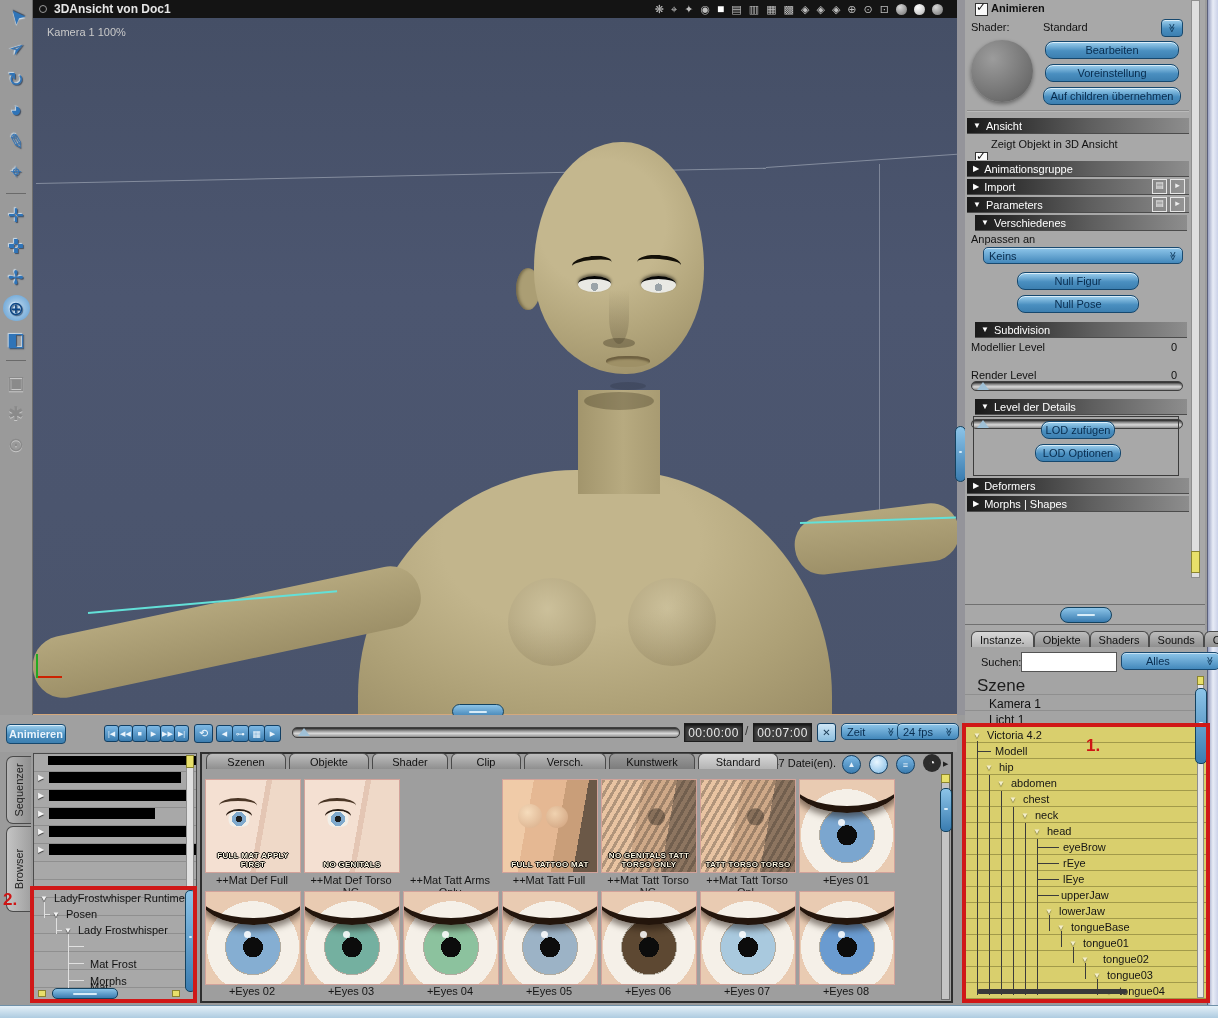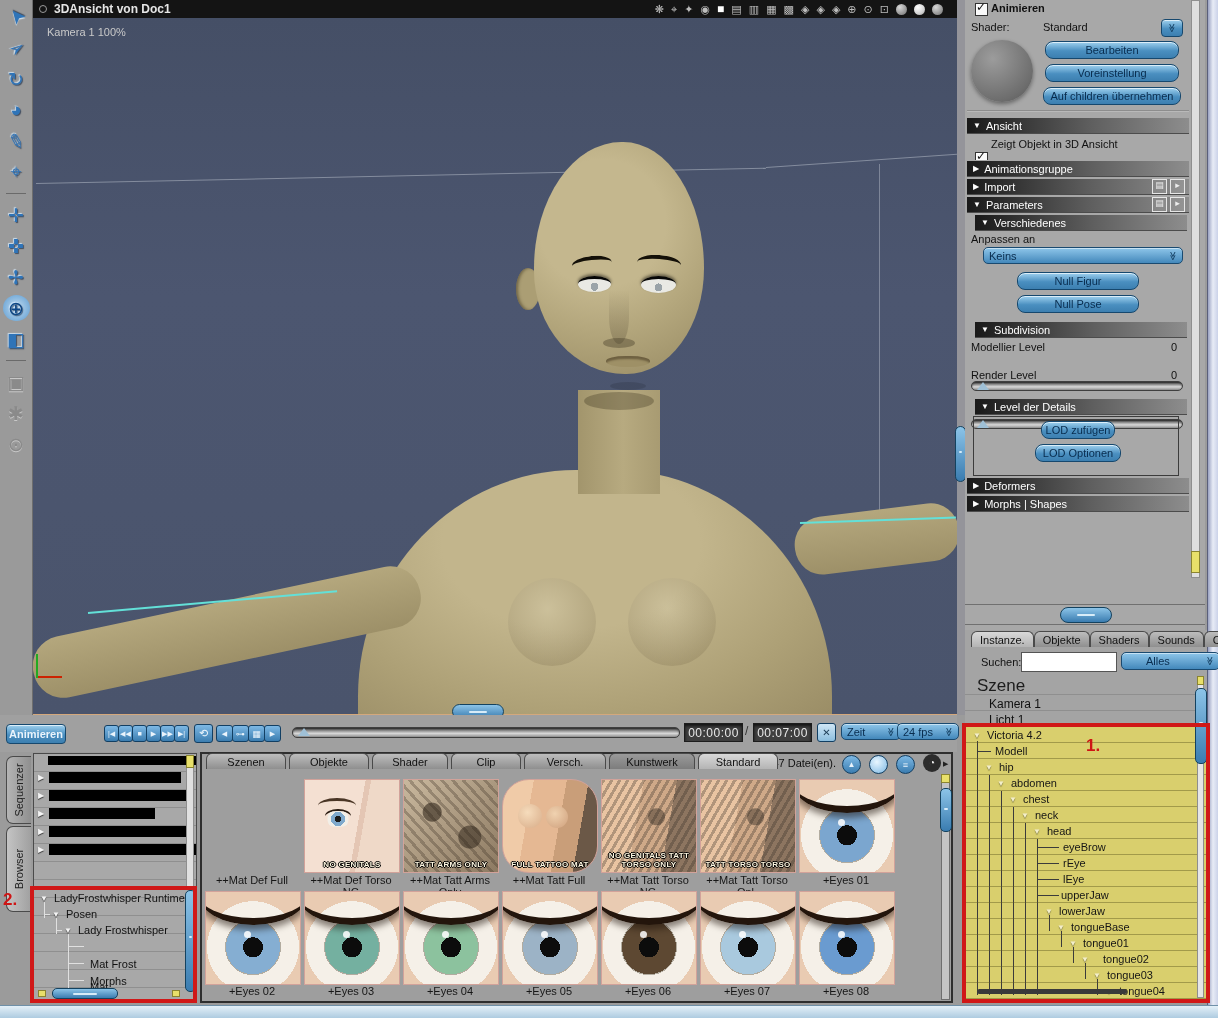--- a/index.html
+++ b/index.html
@@ -69,21 +69,21 @@
   .t-face{background:linear-gradient(100deg,#f4e0d2 0 55%,#e4c6b4 55% 60%,#efd9c8 60%);}
   .t-face::before{content:"";position:absolute;left:20%;top:34%;width:28px;height:16px;border-radius:50%;
     background:radial-gradient(circle at 50% 50%,#1b1b1b 0 3px,#7fa9cc 3px 7px,#f2efe8 7px 10px,rgba(0,0,0,0) 11px);
     box-shadow:0 -3px 0 -1px #2a1c12;}
   .t-face::after{content:"";position:absolute;left:14%;top:20%;width:38px;height:12px;border-radius:50%;border-top:3px solid #4a3626;}
   .t-tat{background:linear-gradient(135deg,#c9b89e,#8d7a62);}
   .t-tat::before{content:"";position:absolute;left:0;top:0;right:0;bottom:0;background:
     radial-gradient(circle at 30% 35%,rgba(40,30,20,.55) 0 9px,rgba(0,0,0,0) 10px),
     radial-gradient(circle at 70% 62%,rgba(40,30,20,.5) 0 11px,rgba(0,0,0,0) 12px),
     repeating-linear-gradient(48deg,rgba(60,48,36,.3) 0 3px,rgba(0,0,0,0) 3px 8px);}
-  .t-torso{background:linear-gradient(100deg,#f0cba8 0 28%,#e5b893 28% 58%,#c99e79 58% 78%,#6b5847 78%);border-radius:27px;}
+  .t-torso{background:linear-gradient(100deg,#f0cba8 0 28%,#e5b893 28% 58%,#c99e79 58% 78%,#6b5847 78%);}
   .t-torso::before{content:"";position:absolute;left:16%;top:26%;width:24px;height:24px;border-radius:50%;
     background:radial-gradient(circle at 40% 35%,#f6dcbc,#d8ac88);}
   .t-torso::after{content:"";position:absolute;left:46%;top:28%;width:22px;height:22px;border-radius:50%;
     background:radial-gradient(circle at 40% 35%,#f0d2b0,#cfa07c);}
   .t-tat2{background:linear-gradient(100deg,#e9c4a2 0 38%,#cfa988 38% 68%,#8d7560 68%);}
   .t-tat2::before{content:"";position:absolute;left:0;top:0;right:0;bottom:0;background:
     radial-gradient(circle at 58% 40%,rgba(50,42,34,.45) 0 8px,rgba(0,0,0,0) 9px),
     repeating-linear-gradient(120deg,rgba(56,48,40,.32) 0 3px,rgba(0,0,0,0) 3px 7px);}
   .t-eye{background:radial-gradient(circle at 50% 60%,#0c0c0c 0 10px,var(--iris,#7aa4cc) 10px 27px,
     #b2aca0 27px 28px,#f5f0e8 28px 46px,#e9cbb2 46px);}
@@ -487,25 +487,25 @@
   <div class="abs pbtn" style="left:842px;top:755px;width:17px;height:17px;border-radius:50%;font-size:8px;">▲</div>
   <div class="abs pbtn" style="left:869px;top:755px;width:17px;height:17px;border-radius:50%;background:radial-gradient(circle at 40% 35%,#e8f6ff,#7db8e4);"></div>
   <div class="abs pbtn" style="left:896px;top:755px;width:17px;height:17px;border-radius:50%;font-size:9px;">≡</div>
   <div class="abs" style="left:923px;top:754px;width:18px;height:18px;border-radius:50%;background:#2c2c2c;color:#eee;font-size:10px;text-align:center;line-height:17px;">◔</div>
   <div class="abs" style="left:943px;top:760px;font-size:7px;color:#222;">▶</div>
 
   <div class="abs" style="left:941px;top:774px;width:9px;height:226px;background:#c4c4c4;border:1px solid #6e6e6e;box-sizing:border-box;"></div>
   <div class="abs" style="left:941px;top:774px;width:9px;height:9px;background:#e8e06a;border:1px solid #8a8430;box-sizing:border-box;"></div>
   <div class="abs pill" style="left:940px;top:788px;width:10px;height:42px;border-radius:5px;"></div>
 
+  <div class="thumb t-face" style="left:205px;top:779px;">
+      <span class="ov">FULL MAT APPLY FIRST</span>
+    </div>
   <div class="thumb t-face" style="left:304px;top:779px;">
       <span class="ov">NO GENITALS</span>
-    </div>
-  <div class="thumb t-tat" style="left:403px;top:779px;">
-      <span class="ov">TATT ARMS ONLY</span>
     </div>
   <div class="thumb t-torso" style="left:502px;top:779px;">
       <span class="ov">FULL TATTOO MAT</span>
     </div>
   <div class="thumb t-tat2" style="left:601px;top:779px;">
       <span class="ov">NO GENITALS TATT TORSO ONLY</span>
     </div>
   <div class="thumb t-tat2" style="left:700px;top:779px;">
       <span class="ov">TATT TORSO TORSO</span>
     </div>

